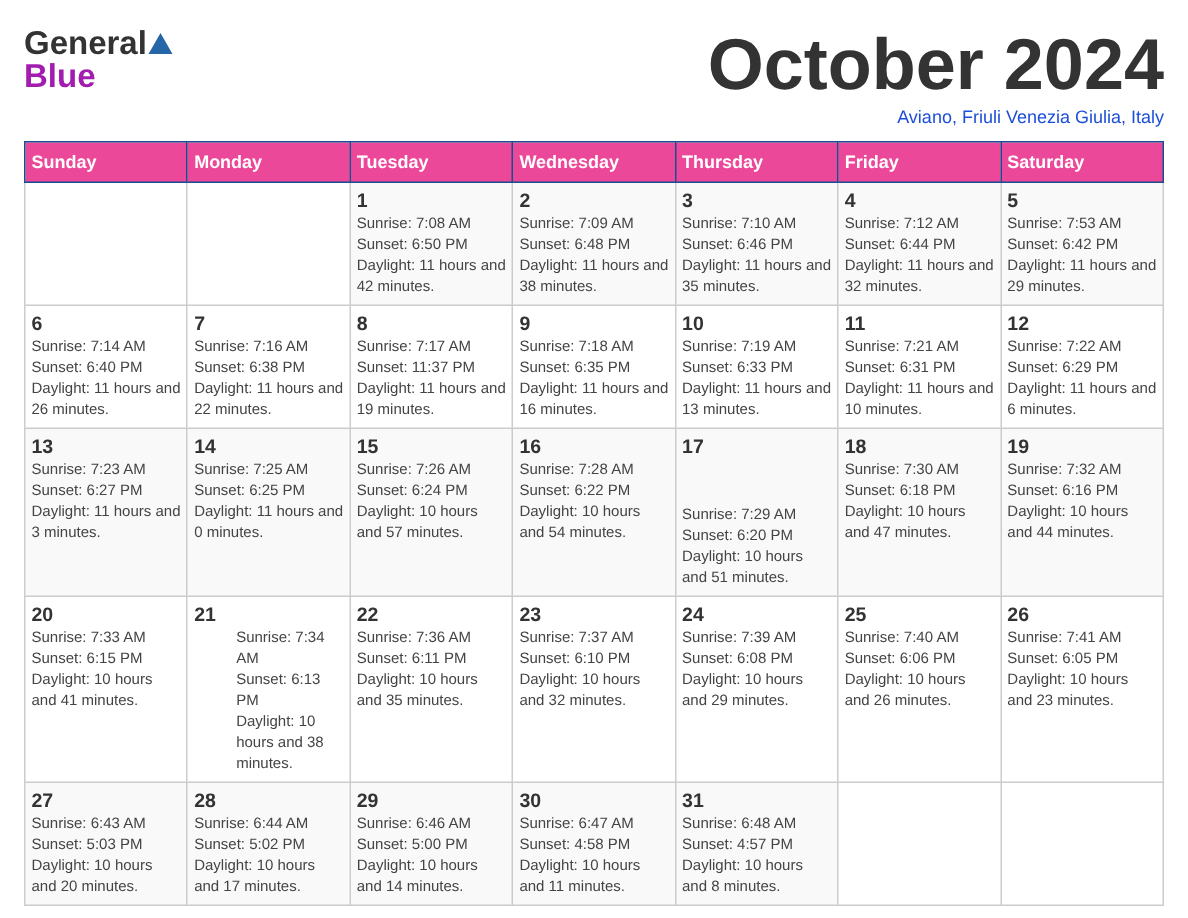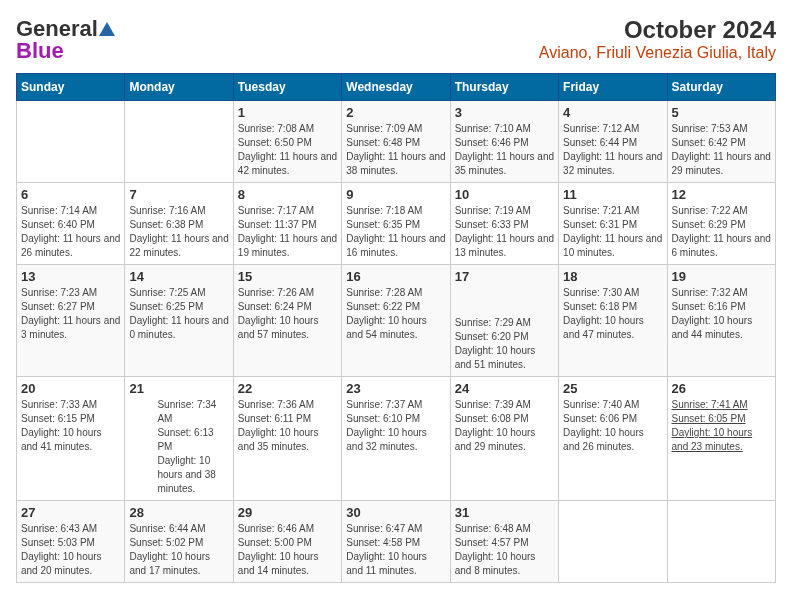--- a/index.html
+++ b/index.html
@@ -27,35 +27,35 @@
       font-size: 22px;
       font-weight: bold;
       color: #333;
     }
     .logo-general { color: #333; }
     .logo-blue { color: #2566a8; }
     .title-block {
       text-align: right;
     }
     .month-title {
-      font-size: 24px;
+      font-size: 48px;
       font-weight: bold;
       color: #333;
     }
     .location-title {
-      font-size: 16px;
-      color: #c2410c;
+      font-size: 12px;
+      color: #1d4ed8;
     }
     table {
       width: 100%;
       border-collapse: collapse;
       table-layout: fixed;
     }
     thead tr th {
-      background: #0369a1;
+      background: #ec4899;
       color: #fff;
       font-size: 12px;
       font-weight: bold;
       padding: 6px 4px;
       text-align: left;
       border: 1px solid #1a4d8f;
     }
     tbody tr td {
       border: 1px solid #ccc;
       vertical-align: top;
@@ -274,21 +274,21 @@
 Daylight: 10 hours and 29 minutes.</div>
         </td>
         <td>
           <span class="day-number">25</span>
           <div class="cell-content" style="white-space: pre-line;">Sunrise: 7:40 AM
 Sunset: 6:06 PM
 Daylight: 10 hours and 26 minutes.</div>
         </td>
         <td>
           <span class="day-number">26</span>
-          <div class="cell-content" style="white-space: pre-line; text-decoration: underline;">Sunrise: 7:41 AM
+          <div class="cell-content" style="white-space: pre-line;">Sunrise: 7:41 AM
 Sunset: 6:05 PM
 Daylight: 10 hours and 23 minutes.</div>
         </td>
       </tr>
       <tr>
         <td>
           <span class="day-number">27</span>
           <div class="cell-content" style="white-space: pre-line;">Sunrise: 6:43 AM
 Sunset: 5:03 PM
 Daylight: 10 hours and 20 minutes.</div>

